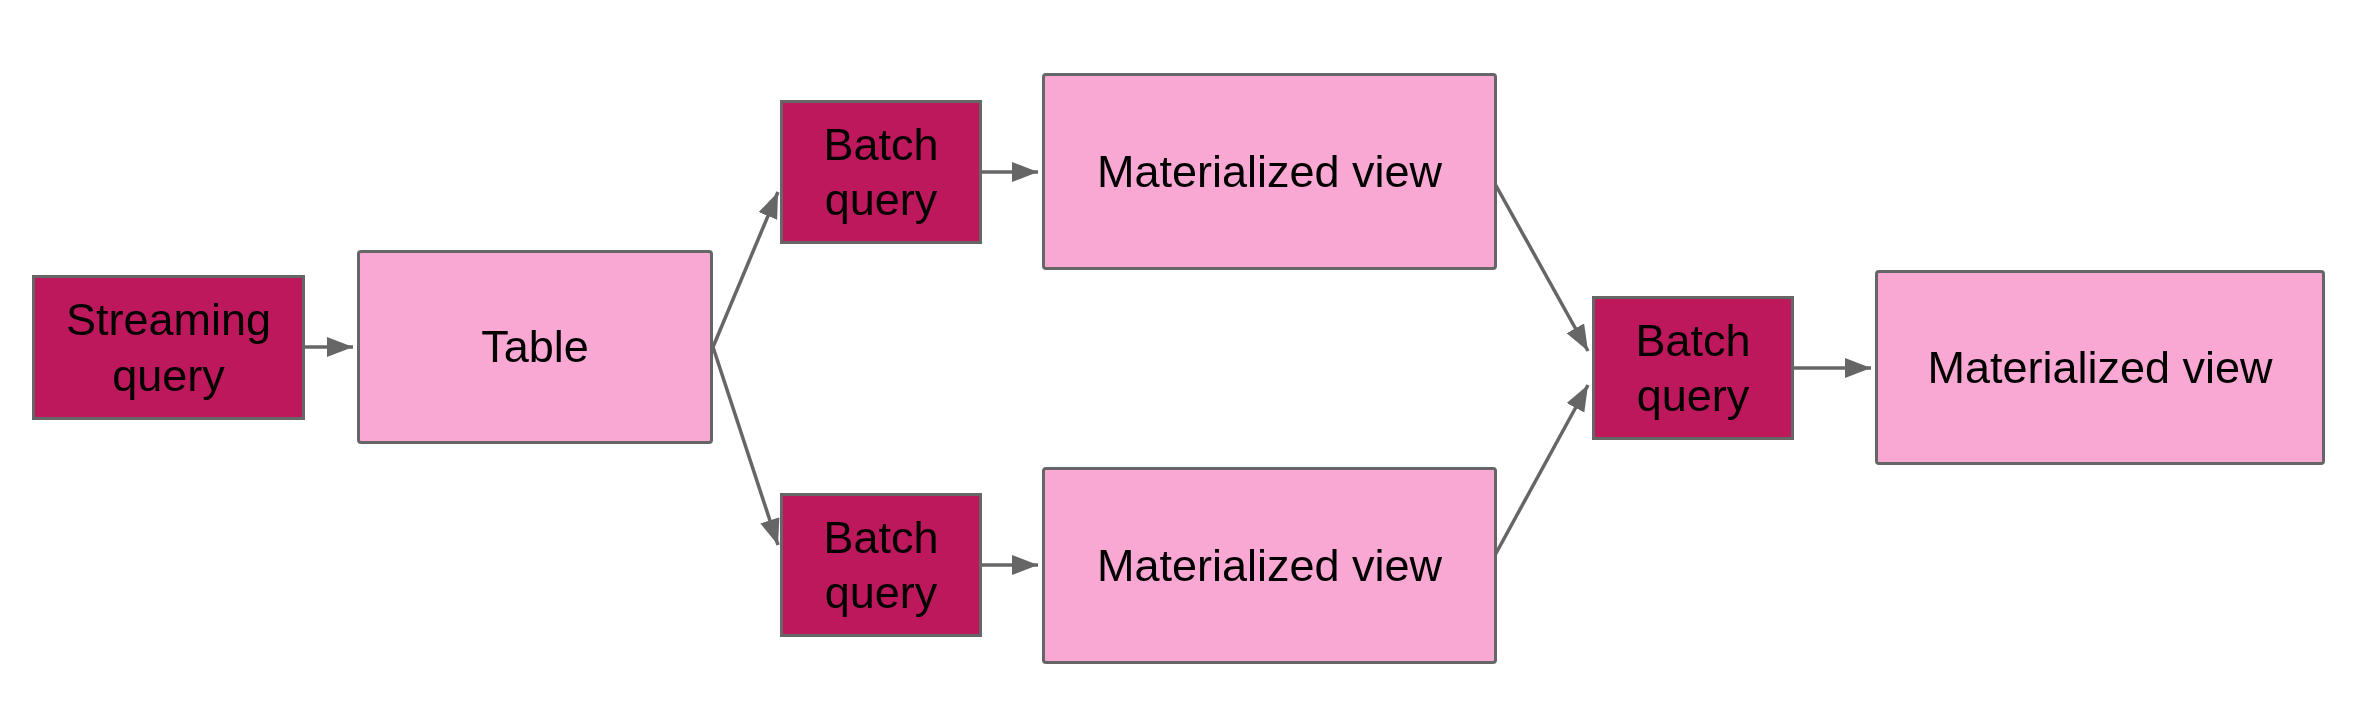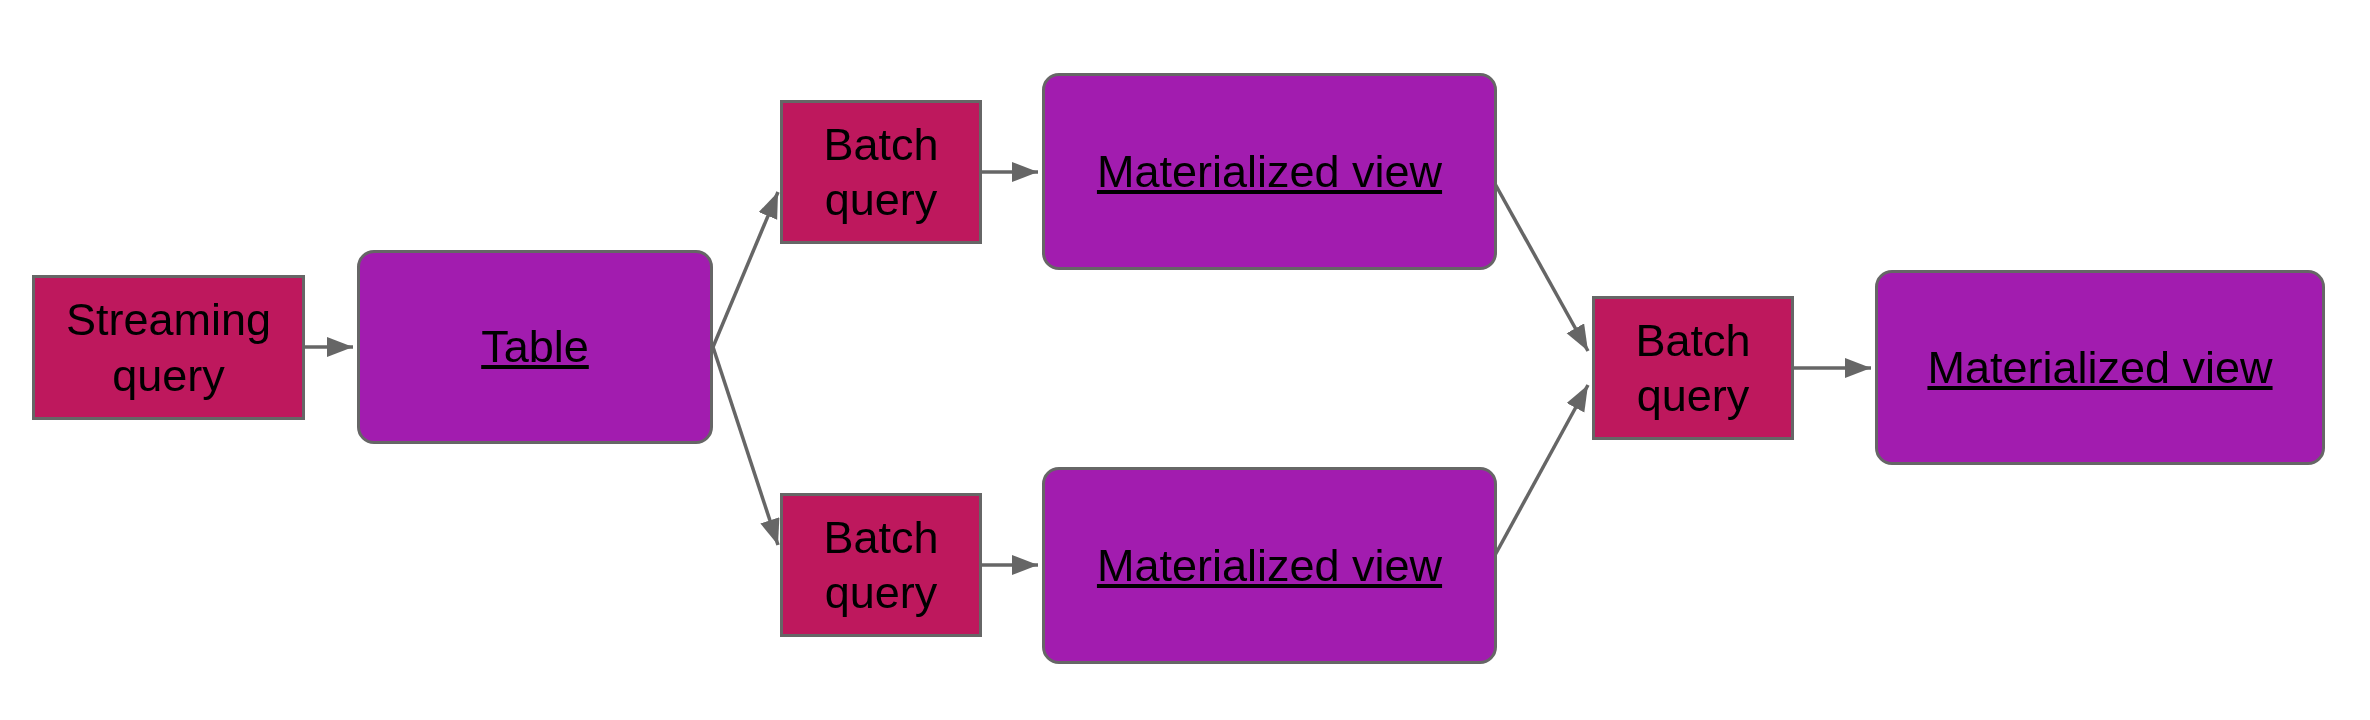--- a/index.html
+++ b/index.html
@@ -35,23 +35,22 @@
     line-height: 1.23;
   }
   .node .label {
     padding: 0 4px;
   }
   .query {
     background: #be185d;
     border-radius: 0;
   }
   .tableish {
-    background: #a21caf;
-    border-radius: 17px;
-    text-decoration: underline;
+    background: #f9a8d4;
+    border-radius: 4px;
   }
   
   #node-streaming-query   { left: 32px;   top: 275px; width: 273px; height: 145px; }
   #node-table             { left: 357px;  top: 250px; width: 356px; height: 194px; }
   #node-batch-query-top   { left: 780px;  top: 100px; width: 202px; height: 144px; }
   #node-batch-query-bottom{ left: 780px;  top: 493px; width: 202px; height: 144px; }
   #node-mv-top            { left: 1042px; top: 73px;  width: 455px; height: 197px; }
   #node-mv-bottom         { left: 1042px; top: 467px; width: 455px; height: 197px; }
   #node-batch-query-final { left: 1592px; top: 296px; width: 202px; height: 144px; }
   #node-mv-final          { left: 1875px; top: 270px; width: 450px; height: 195px; }

